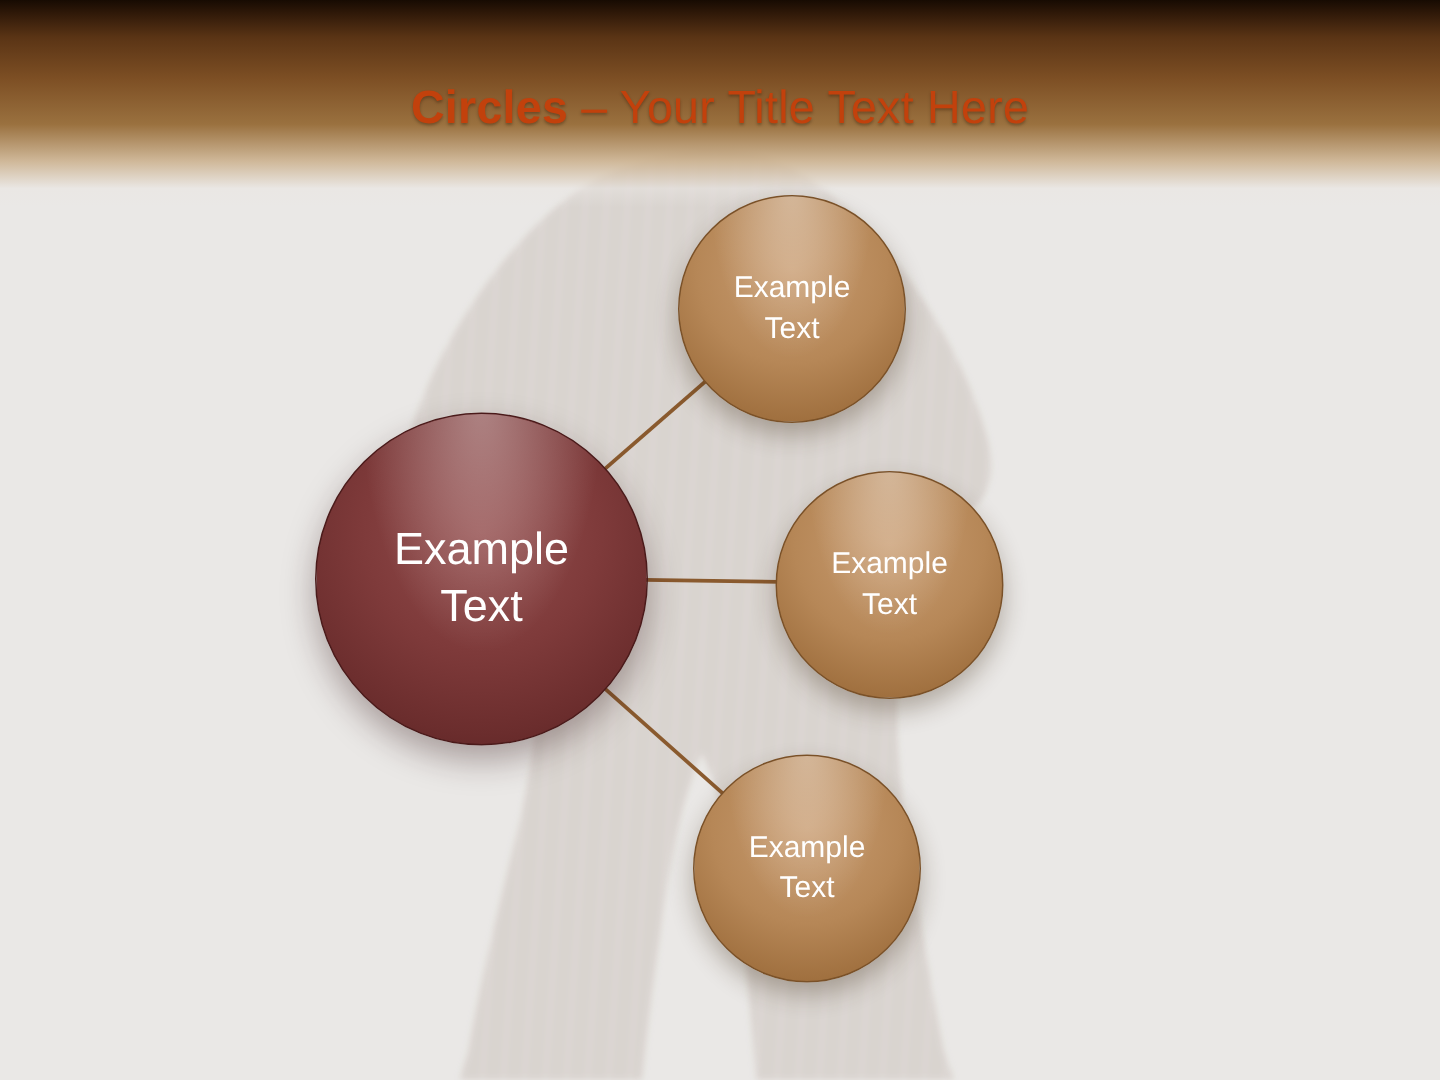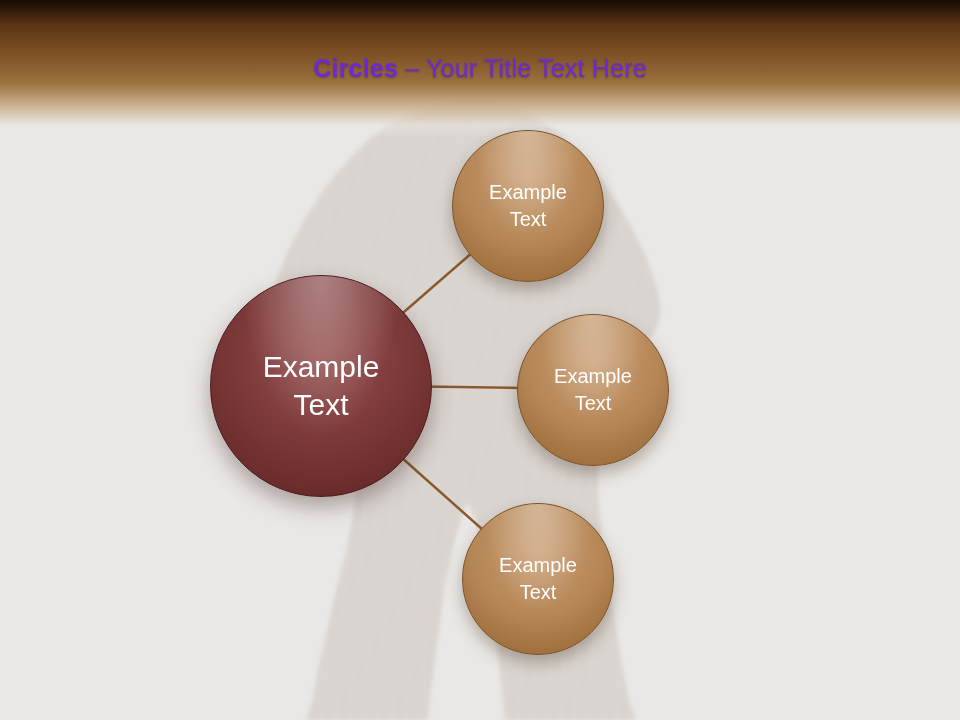--- a/index.html
+++ b/index.html
@@ -34,22 +34,22 @@
       #9a713f 60%,
       rgba(203,176,140,0.85) 78%,
       rgba(234,230,226,0.50) 91%,
       rgba(234,232,230,0) 100%);
   }
   .slide-title {
     position: absolute;
     top: 54px;
     width: 100%;
     text-align: center;
-    color: #6d28d9;
-    font-size: 25px;
+    color: #c2410c;
+    font-size: 31px;
     font-weight: 400;
     letter-spacing: 0.2px;
     text-shadow: 0 1px 2px rgba(40,20,5,0.35);
   }
   .slide-title .bold { font-weight: 700; }
 
   .connectors {
     position: absolute;
     left: 0; top: 0;
     width: 960px; height: 720px;

